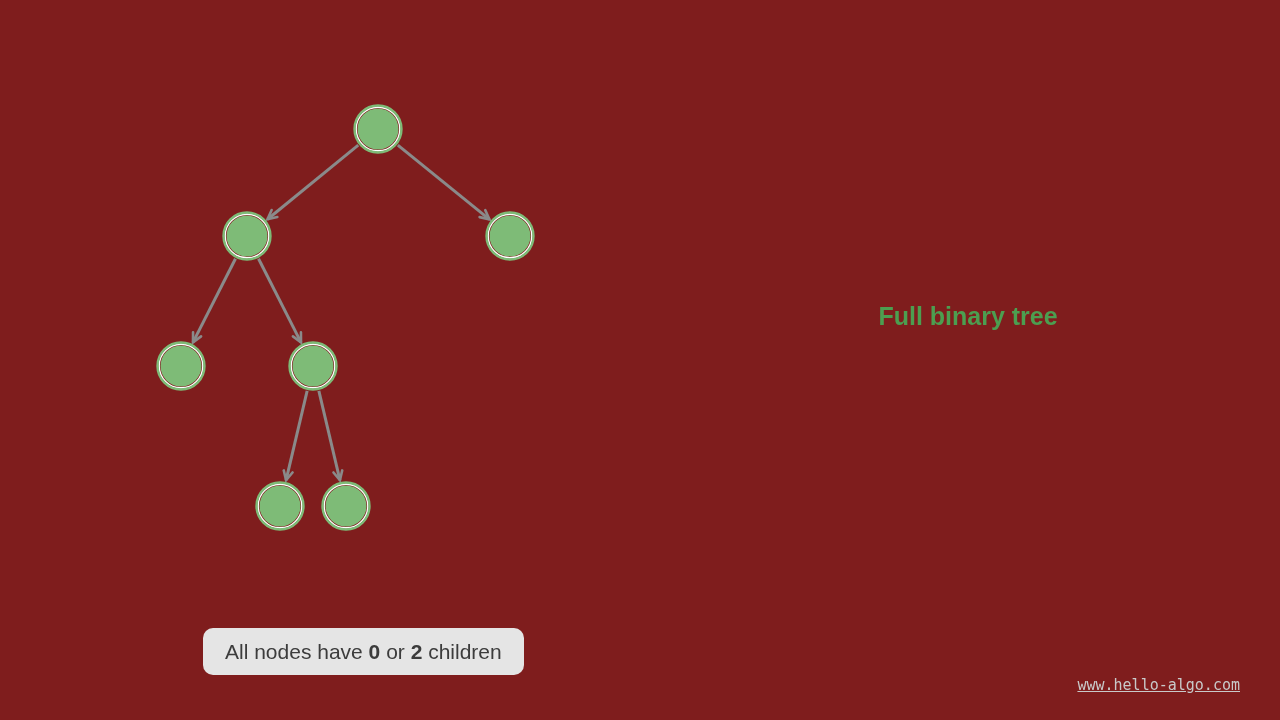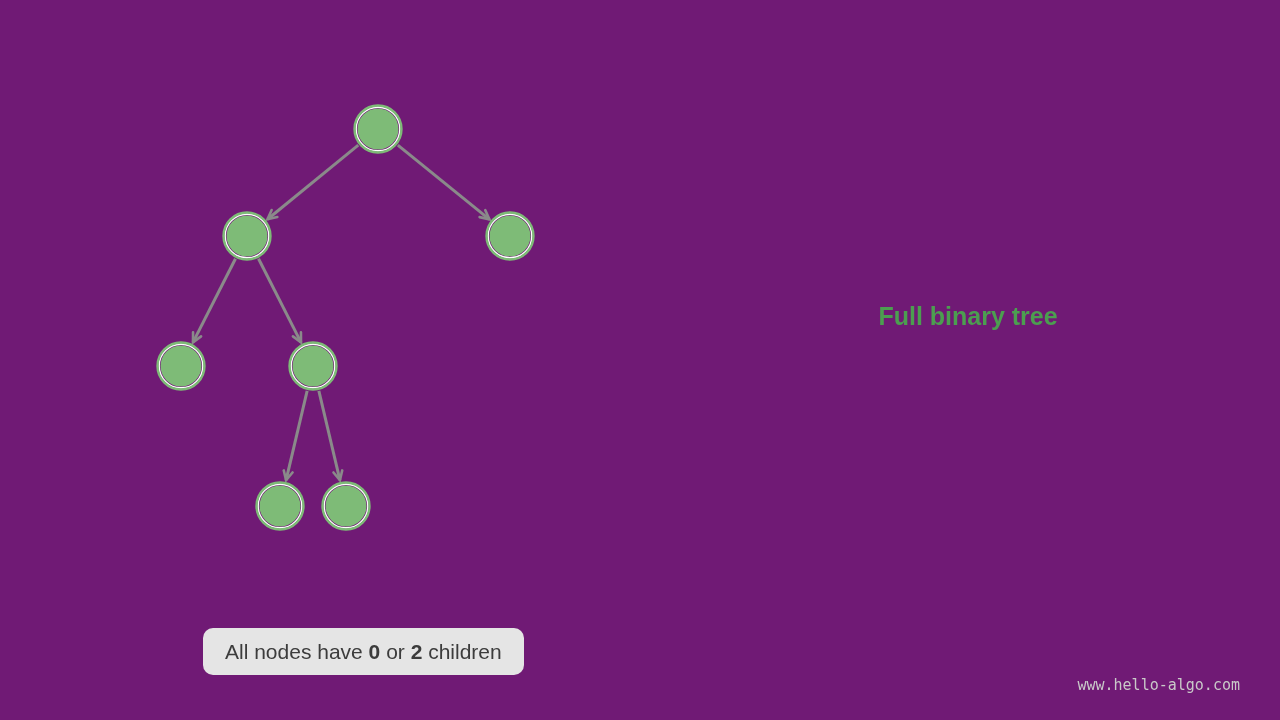--- a/index.html
+++ b/index.html
@@ -4,21 +4,21 @@
 <style>
   html, body {
     margin: 0;
     padding: 0;
     background: #ffffff;
   }
   #stage {
     position: relative;
     width: 1280px;
     height: 720px;
-    background: #701a75;
+    background: #7f1d1d;
     overflow: hidden;
     font-family: "Liberation Sans", sans-serif;
   }
   #tree-svg {
     position: absolute;
     left: 0;
     top: 0;
     width: 1280px;
     height: 720px;
   }
@@ -115,15 +115,15 @@
           <circle cx="346" cy="506" r="21.9" fill="none" stroke="#FFFFFF" stroke-width="1.6"></circle>
           <circle cx="346" cy="506" r="23.5" fill="none" stroke="#7EBB77" stroke-width="2.4"></circle>
         </g>
       </g>
   </svg>
 
   <div id="diagram-label" style="color: rgb(76, 158, 80);">Full binary tree</div>
 
   <div id="caption-pill" style="background: rgb(229, 229, 229); color: rgb(60, 60, 60);"><span>All nodes have </span><span class="b">0</span><span> or </span><span class="b">2</span><span> children</span></div>
 
-  <div id="watermark" style="color: rgb(201, 201, 201);">www.hello-algo.com</div>
+  <div id="watermark" style="color: rgb(201, 201, 201); text-decoration: underline;">www.hello-algo.com</div>
 
 </div>
 
 </body></html>

